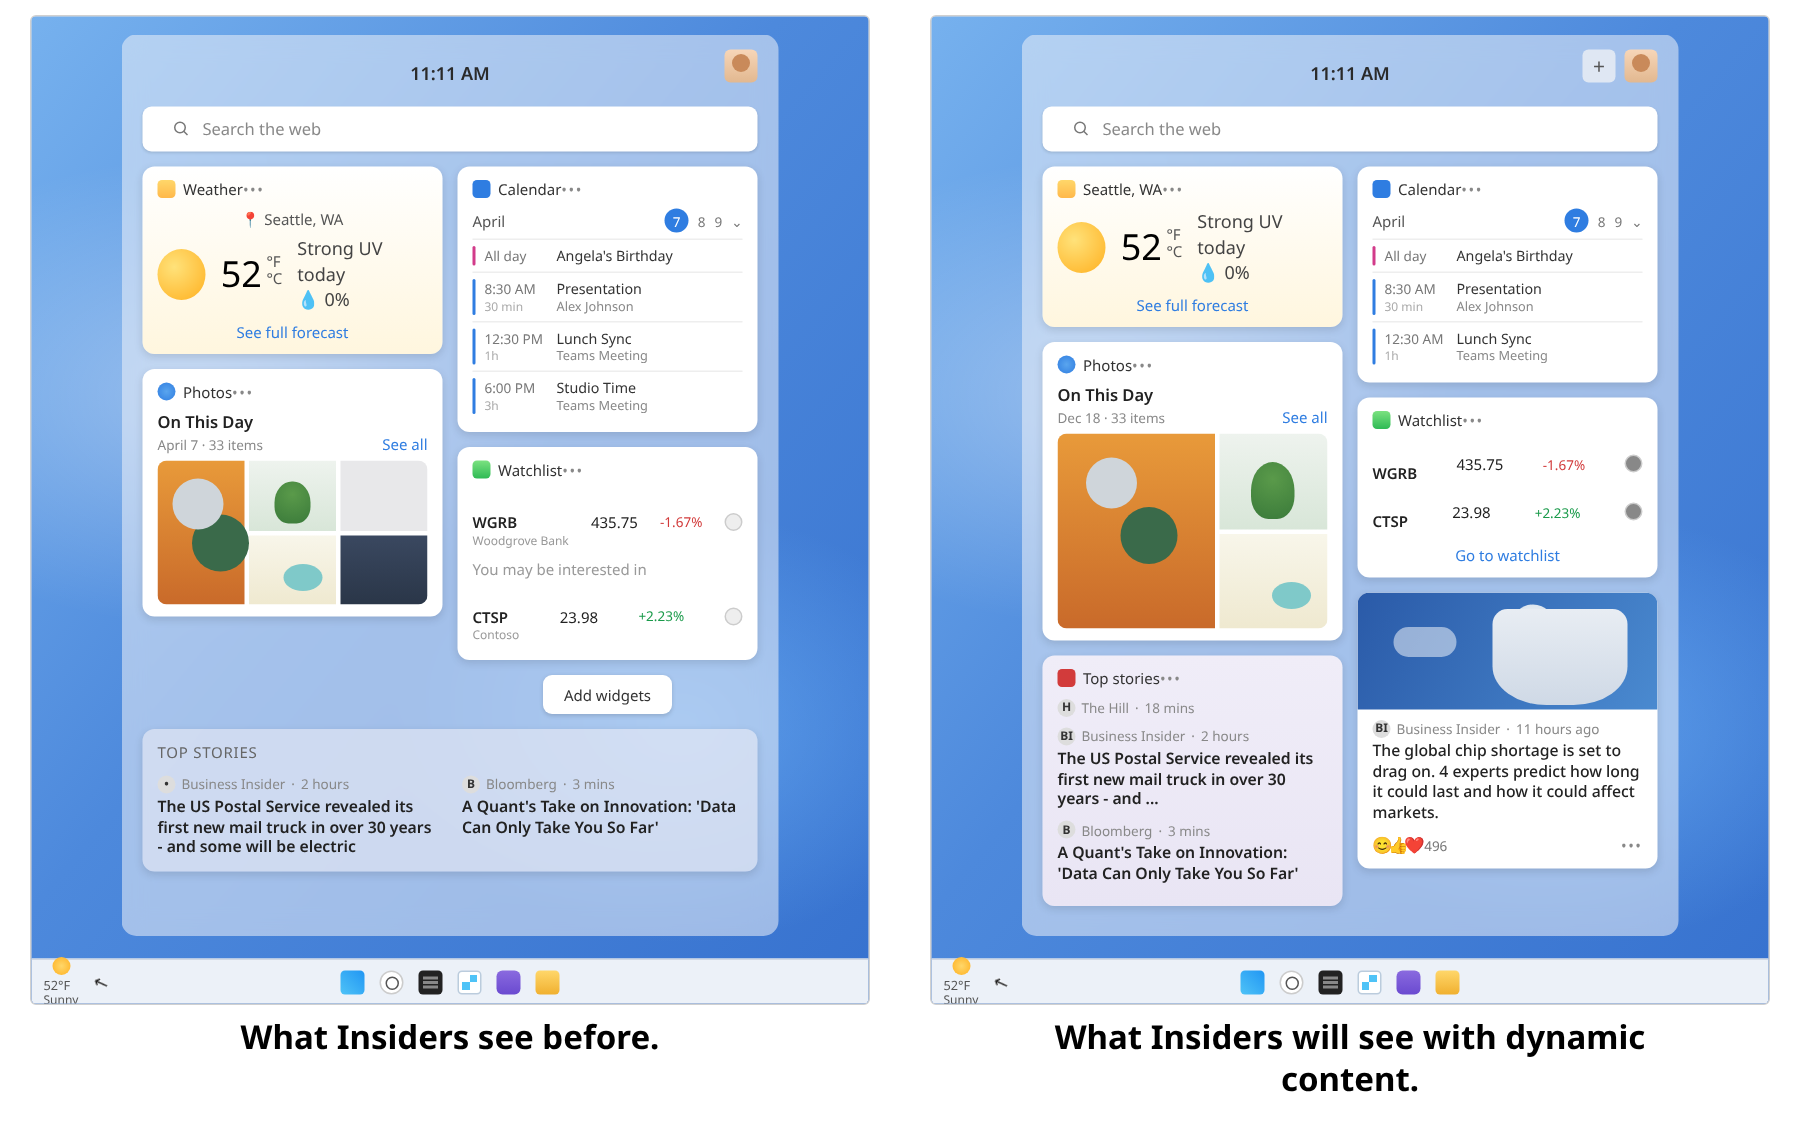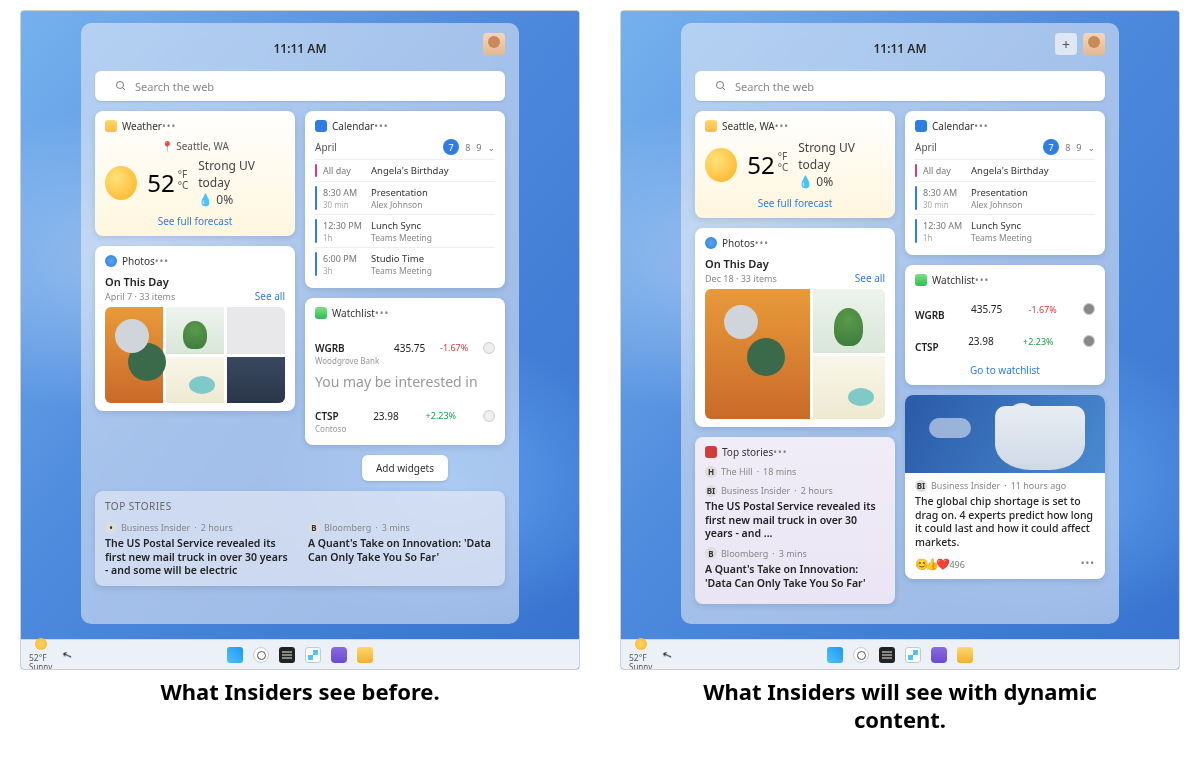--- a/index.html
+++ b/index.html
@@ -89,21 +89,21 @@
   .p5{background:linear-gradient(#3a4860,#2a3648) !important;}
   
   .wlrow{display:flex;align-items:center;justify-content:space-between;font-size:10px;padding:3px 0;}
   .wlrow .sym{font-weight:600;color:#222;margin-top:12px;}
   .wlrow .sym .sub{display:block;font-weight:400;color:#999;font-size:8px;}
   .wlrow .pr{color:#222;}
   .wlrow .chg{font-size:9px;}
   .up{color:#1a9a4a;}
   .down{color:#d23b3b;}
   .wlrow .mark{width:12px;height:12px;border-radius:50%;background:#eee;border:1px solid #ccc;}
-  .wlmid{font-size:14px;color:#999;padding:3px 0;}
+  .wlmid{font-size:10px;color:#999;padding:3px 0;}
   .addbtn{background:#fff;border-radius:6px;padding:6px 14px;font-size:10px;color:#333;box-shadow:0 1px 3px rgba(0,0,0,.15);align-self:center;cursor:pointer;}
   
   .tscard{background:rgba(235,235,245,.6);}
   .tshead{font-size:10px;letter-spacing:.5px;color:#666;margin-bottom:8px;}
   .tsgrid{display:flex;gap:16px;}
   .tsitem{flex:1;}
   .tssrc{font-size:9px;color:#888;display:flex;align-items:center;gap:4px;margin-bottom:3px;}
   .tssrc .si{width:12px;height:12px;border-radius:50%;background:#ddd;color:#333;font-size:8px;font-weight:700;display:flex;align-items:center;justify-content:center;}
   .tstitle{font-size:10.5px;font-weight:600;color:#222;line-height:1.3;}
   

